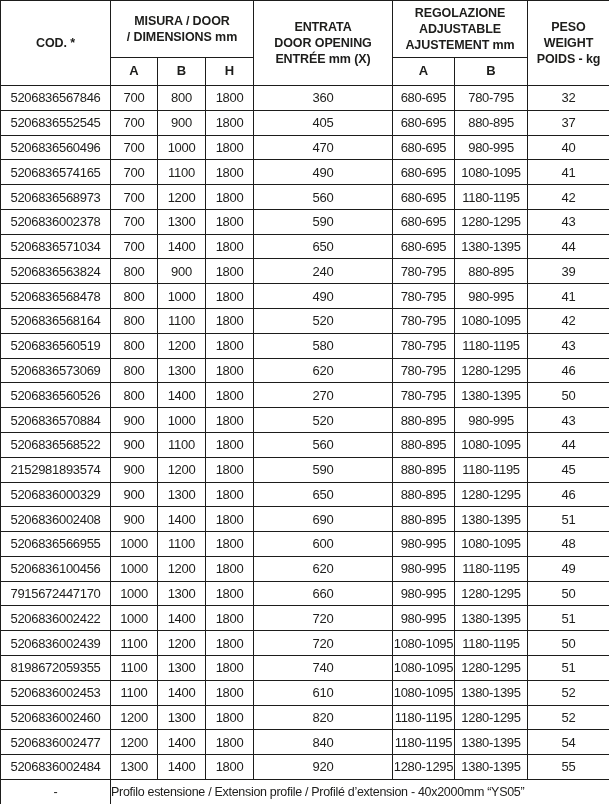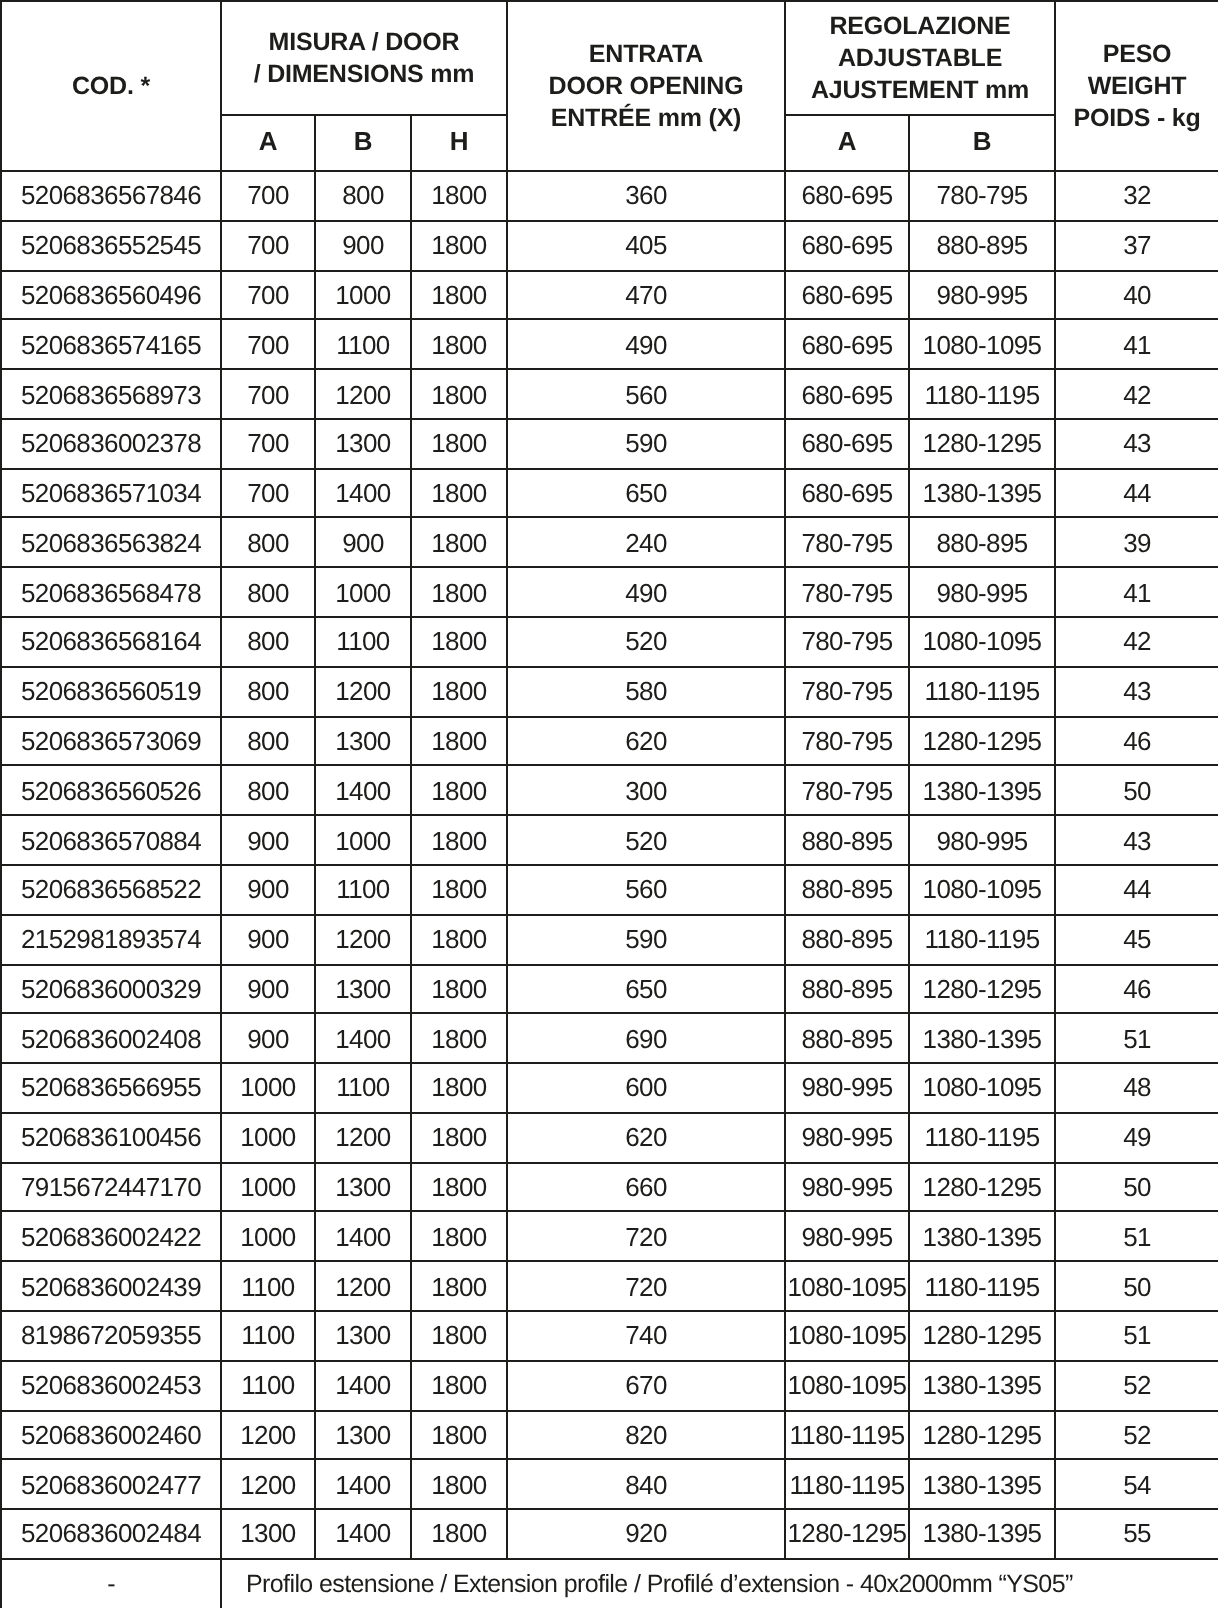--- a/index.html
+++ b/index.html
@@ -39,21 +39,20 @@
   .spec-table tbody td {
     font-size: 13px;
     letter-spacing: -0.3px;
     color: #1d1d1b;
   }
 
   .spec-table tr.footer-row { height: 25px; }
   .spec-table tr.footer-row td { font-size: 12.5px; letter-spacing: -0.3px; }
   .spec-table tr.footer-row td.footer-note {
     text-align: left;
-    padding-left: 12px;
   }
 </style>
 </head>
 <body>
 
 <table class="spec-table">
   <colgroup>
     <col style="width:110px">
     <col style="width:47px">
     <col style="width:48px">
@@ -207,21 +206,21 @@
         <td>620</td>
         <td>780-795</td>
         <td>1280-1295</td>
         <td>46</td>
       </tr>
       <tr>
         <td>5206836560526</td>
         <td>800</td>
         <td>1400</td>
         <td>1800</td>
-        <td>300</td>
+        <td>270</td>
         <td>780-795</td>
         <td>1380-1395</td>
         <td>50</td>
       </tr>
       <tr>
         <td>5206836570884</td>
         <td>900</td>
         <td>1000</td>
         <td>1800</td>
         <td>520</td>
@@ -327,21 +326,21 @@
         <td>740</td>
         <td>1080-1095</td>
         <td>1280-1295</td>
         <td>51</td>
       </tr>
       <tr>
         <td>5206836002453</td>
         <td>1100</td>
         <td>1400</td>
         <td>1800</td>
-        <td>670</td>
+        <td>610</td>
         <td>1080-1095</td>
         <td>1380-1395</td>
         <td>52</td>
       </tr>
       <tr>
         <td>5206836002460</td>
         <td>1200</td>
         <td>1300</td>
         <td>1800</td>
         <td>820</td>

